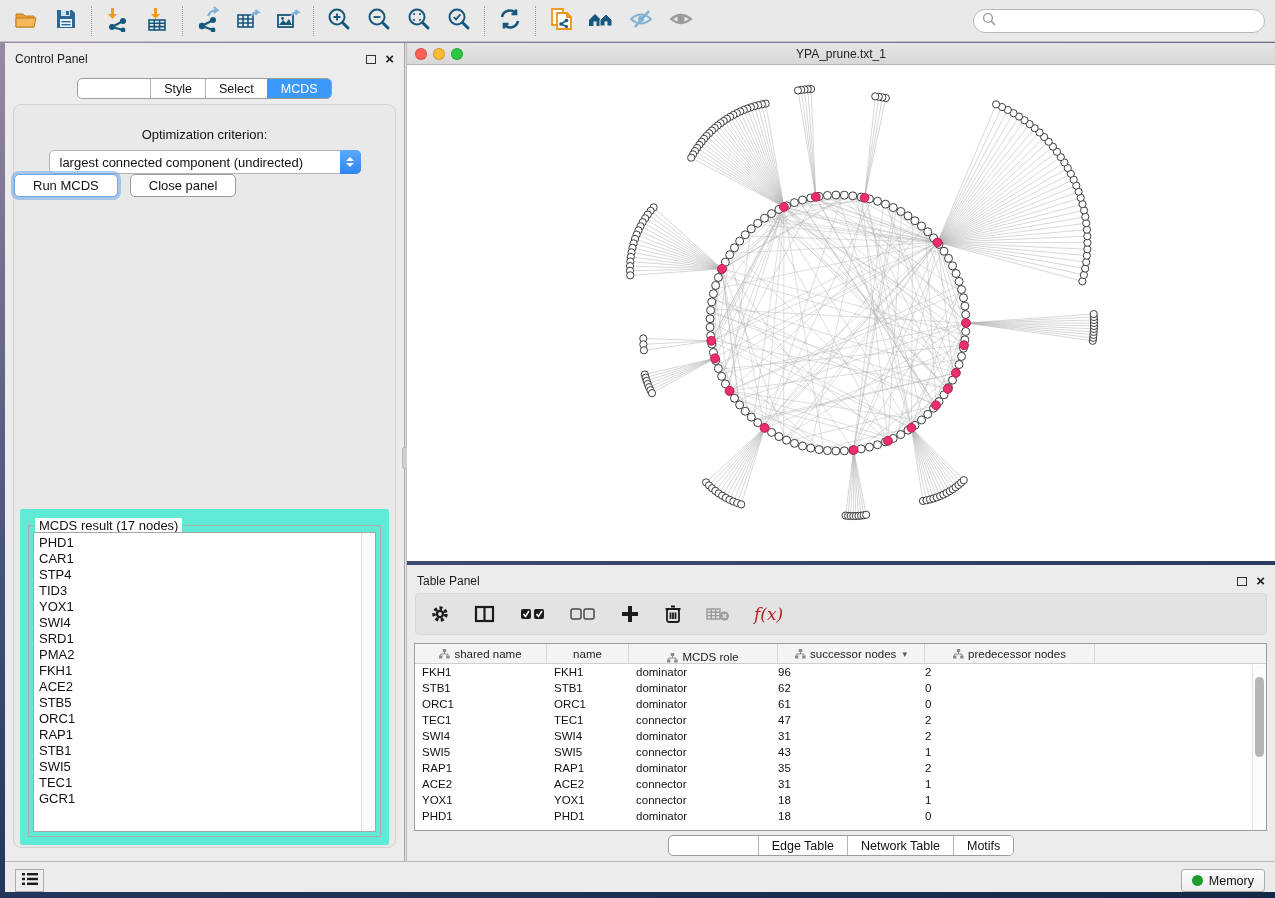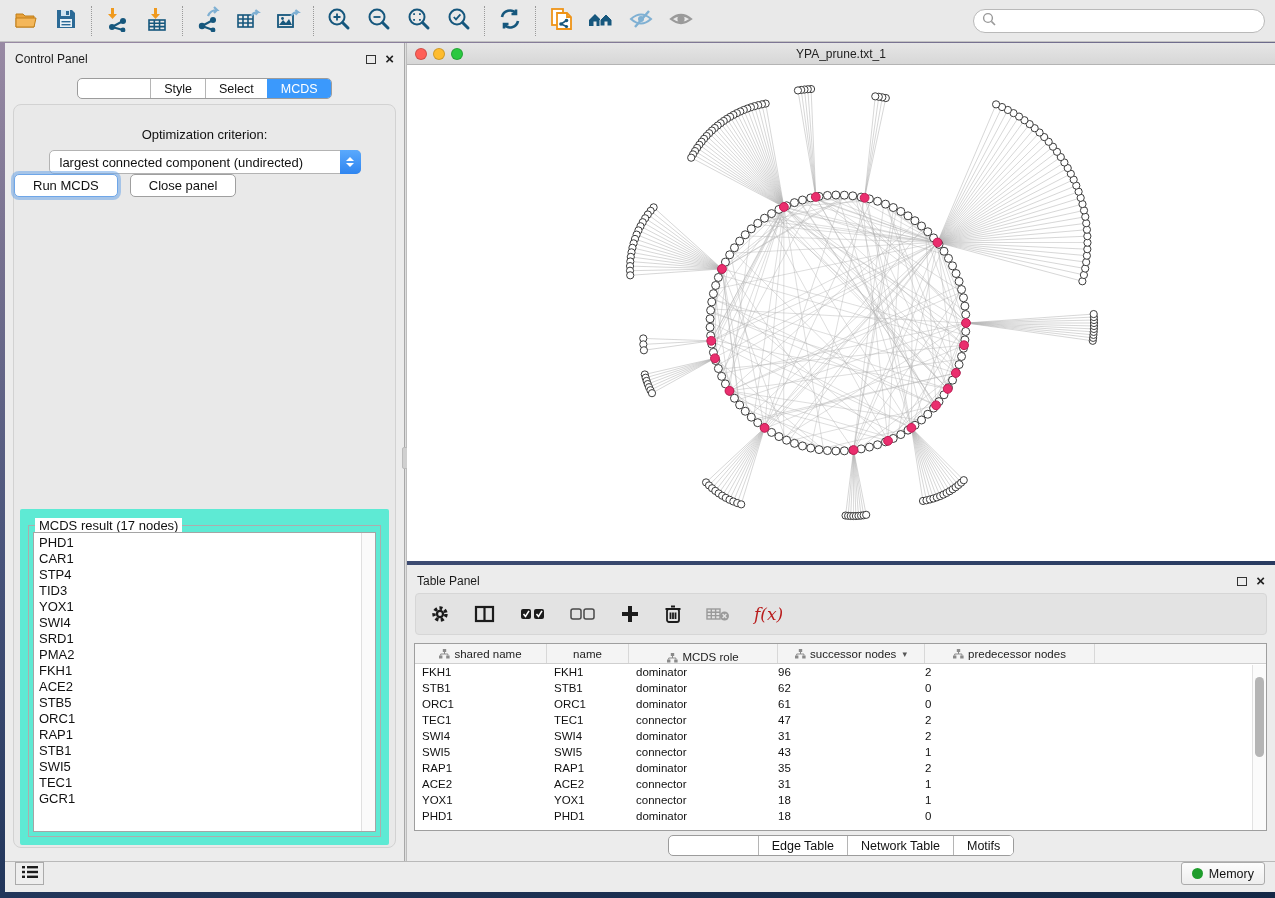--- a/index.html
+++ b/index.html
@@ -88,21 +88,21 @@
   .th .sort { color:#555; font-size:9px; margin-left:2px; }
   .tr { display:flex; height:16px; align-items:center; }
   .td { font-size:11.5px; color:#111; padding-left:7px; white-space:nowrap; overflow:hidden; flex:0 0 auto; }
   .td.num { padding-right:10px; padding-left:0; }
   .nt-scroll { position:absolute; top:21px; right:0; width:14px; bottom:0; background:#fbfbfb; border-left:1px solid #e2e2e2; }
   .nt-thumb { position:absolute; left:2px; right:2px; top:12px; height:80px; background:#b5b5b5; border-radius:6px; }
   .tp-tabs-row { position:absolute; left:0; right:0; top:270px; display:flex; justify-content:center; }
 
   
   .status-bar { position:absolute; left:5px; right:0; top:861px; height:31px; background:#ececec; border-top:1px solid #b9b9b9;
-    display:flex; align-items:flex-start; padding:0 10px; }
+    display:flex; align-items:flex-end; padding:0 10px; }
   .list-btn { width:29px; height:23px; border:1px solid #ababab; background:#eee; display:flex; align-items:center; justify-content:center; }
   .memory-btn { margin-left:auto; height:23px; border:1px solid #ababab; background:linear-gradient(#fdfdfd,#ededed);
     border-radius:3px; display:flex; align-items:center; gap:6px; padding:0 10px; font-size:12.5px; color:#111; }
   .mem-dot { width:11px; height:11px; border-radius:50%; }
 
   
   .wp-left { position:absolute; left:0; top:43px; width:5px; bottom:0; background:transparent; }
   .wp-bottom { position:absolute; left:0; right:0; bottom:0; height:6px; background:transparent; }
 </style>
 </head>

